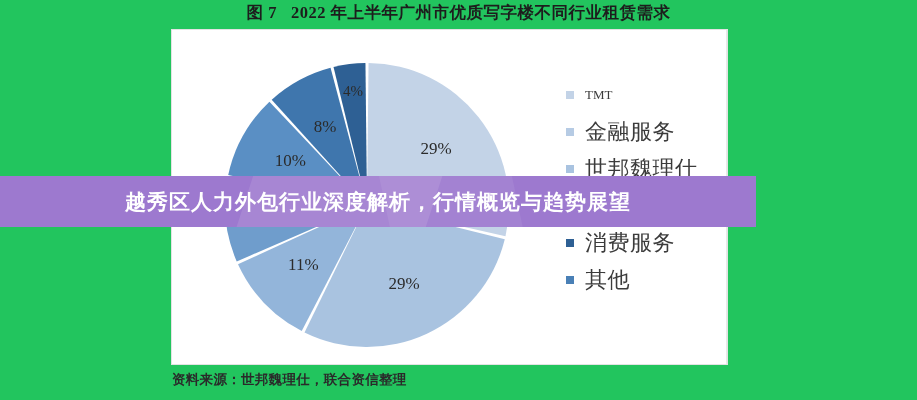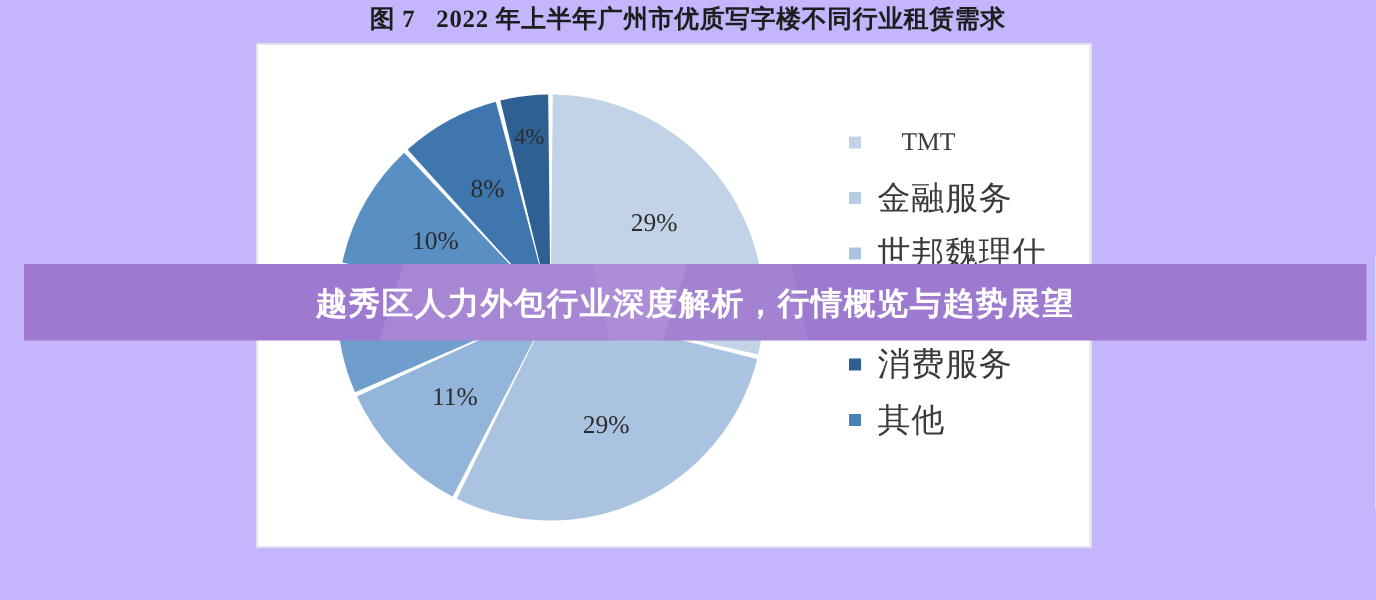--- a/index.html
+++ b/index.html
@@ -12,21 +12,21 @@
     background: #ffffff;
     font-family: "Liberation Serif", "DejaVu Serif", serif;
     overflow: hidden;
     position: relative;
   }
 
   #page {
     position: relative;
     width: 917px;
     height: 400px;
-    background: #c4b5fd;
+    background: #22c55e;
   }
 
   
   .figure-title {
     position: absolute;
     left: 0;
     top: 2px;
     width: 917px;
     text-align: center;
     font-family: "Liberation Serif", "DejaVu Serif", serif;
@@ -96,23 +96,22 @@
     margin-right: 11px;
   }
   .legend-label {
     font-family: "Liberation Serif", "DejaVu Serif", serif;
     font-size: 22px;
     color: #3b3b3b;
     white-space: nowrap;
     letter-spacing: 0.5px;
   }
   .legend-label.latin {
-    font-size: 17px;
+    font-size: 13px;
     letter-spacing: 0;
-    margin-left: 16px;
   }
 
   
   .legend-divider {
     position: absolute;
     left: 726px;
     top: 30px;
     width: 1px;
     height: 334px;
     background: #e8e8e8;
@@ -127,23 +126,23 @@
     font-weight: bold;
     font-size: 13.5px;
     color: #2a2a2a;
     white-space: nowrap;
     letter-spacing: 0.3px;
   }
 
   
   .overlay-banner {
     position: absolute;
-    left: 16px;
+    left: 0;
     top: 176px;
-    width: 895px;
+    width: 756px;
     height: 51px;
     background: #9d79cf;
     display: flex;
     align-items: center;
     justify-content: center;
     overflow: hidden;
   }
   .overlay-banner::before {
     content: "";
     position: absolute;
@@ -231,18 +230,19 @@
       <span class="legend-label">消费服务</span>
     </div>
     <div class="legend-item">
       <span class="legend-swatch" style="background: rgb(74, 128, 182);"></span>
       <span class="legend-label">其他</span>
     </div>
   </div>
 
   <div class="legend-divider"></div>
 
+  <div class="source-note">资料来源：世邦魏理仕，联合资信整理</div>
 
   <div class="overlay-banner">
     <span class="overlay-text">越秀区人力外包行业深度解析，行情概览与趋势展望</span>
   </div>
 
 </div>
 
 </body></html>

